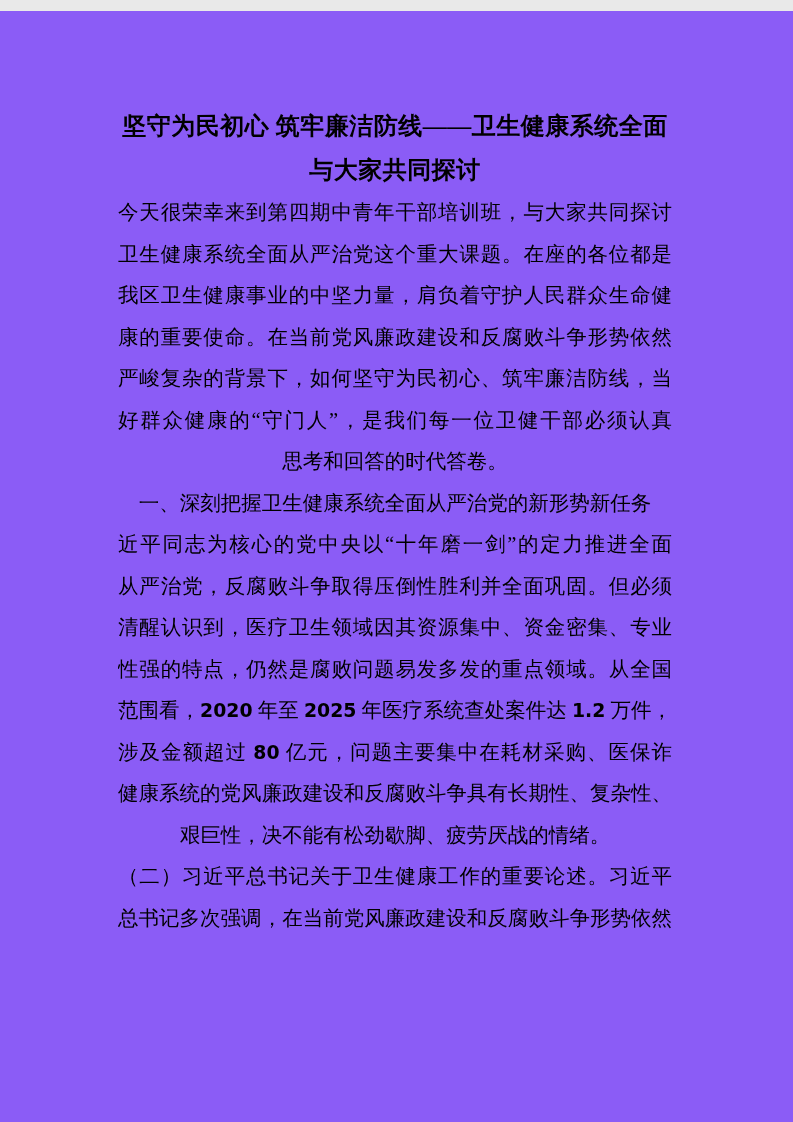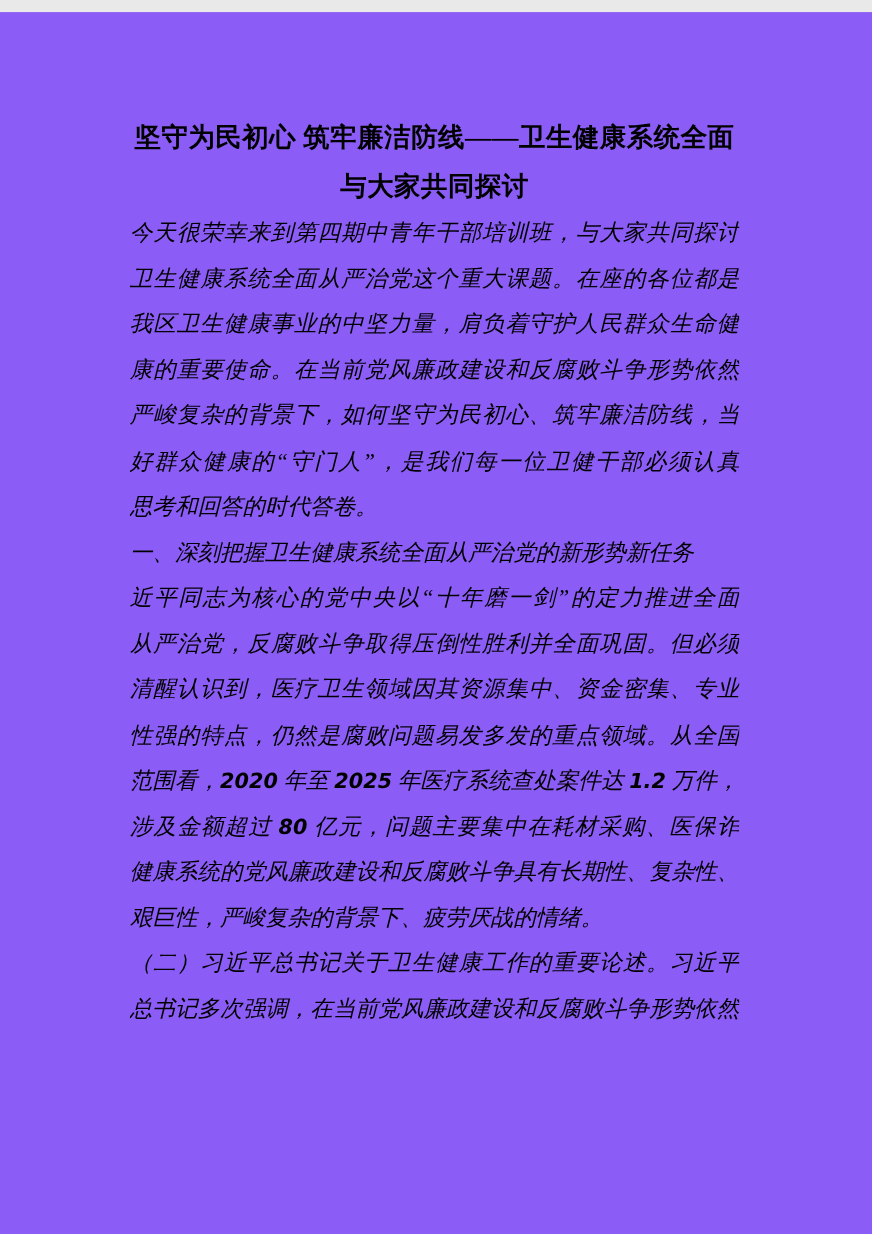--- a/index.html
+++ b/index.html
@@ -18,32 +18,32 @@
     width:554px;
   }
   .title{
     font-size:24px;
     line-height:44px;
     font-weight:bold;
     text-align:center;
     letter-spacing:0.5px;
   }
   .title-line{height:44px;}
-  .doc-body{margin:0;font-style:italic;}
+  .doc-body{margin:0;}
   .line{
     font-size:20.5px;
     height:41.5px;
     line-height:41.5px;
     text-align:justify;
     text-align-last:justify;
     white-space:normal;
     overflow:hidden;
   }
   .line.end{
-    text-align:left;
+    text-align:center;
     text-align-last:auto;
   }
   .num{
     font-family:"DejaVu Sans","Liberation Sans",sans-serif;
     font-weight:600;
     font-size:0.92em;
   }
 </style>
 </head>
 <body>
@@ -68,20 +68,20 @@
 
       <div class="line cn end">一、深刻把握卫生健康系统全面从严治党的新形势新任务</div>
 
       <div class="line cn">近平同志为核心的党中央以“十年磨一剑”的定力推进全面</div>
       <div class="line cn">从严治党，反腐败斗争取得压倒性胜利并全面巩固。但必须</div>
       <div class="line cn">清醒认识到，医疗卫生领域因其资源集中、资金密集、专业</div>
       <div class="line cn">性强的特点，仍然是腐败问题易发多发的重点领域。从全国</div>
       <div class="line cn">范围看，<span class="num">2020</span> 年至 <span class="num">2025</span> 年医疗系统查处案件达 <span class="num">1.2</span> 万件，</div>
       <div class="line cn">涉及金额超过 <span class="num">80</span> 亿元，问题主要集中在耗材采购、医保诈</div>
       <div class="line cn">健康系统的党风廉政建设和反腐败斗争具有长期性、复杂性、</div>
-      <div class="line cn end">艰巨性，严峻复杂的背景下、疲劳厌战的情绪。</div>
+      <div class="line cn end">艰巨性，决不能有松劲歇脚、疲劳厌战的情绪。</div>
 
       <div class="line cn">（二）习近平总书记关于卫生健康工作的重要论述。习近平</div>
       <div class="line cn">总书记多次强调，在当前党风廉政建设和反腐败斗争形势依然</div>
     </div>
 
   </div>
 </div>
 
 </body></html>

